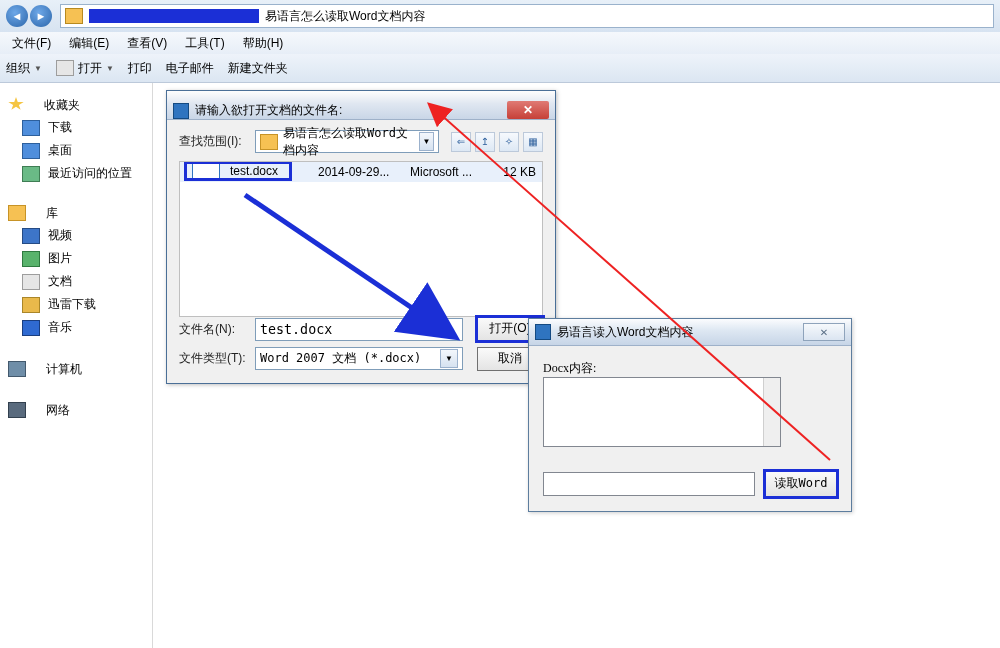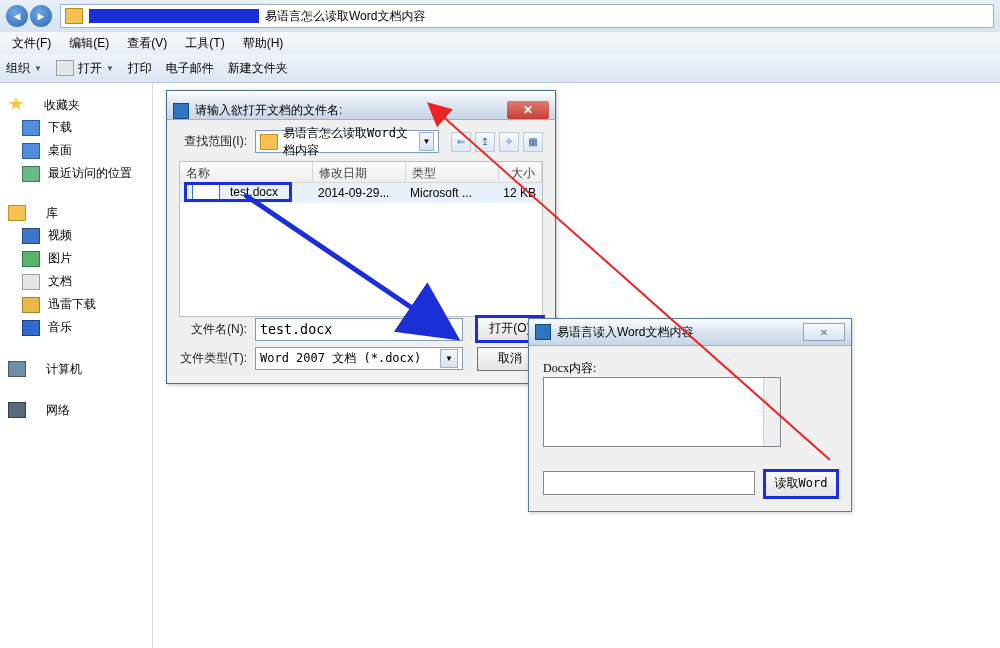--- a/index.html
+++ b/index.html
@@ -32,21 +32,21 @@
 .ico-pc{background:#6f8ea8;border:1px solid #43596d}
 .ico-net{background:#596a7d;border:1px solid #32404e}
 
 .dialog{position:absolute;left:166px;top:90px;width:388px;border:1px solid #4a6f97;background:#f0f0f0;box-shadow:1px 1px 4px rgba(0,0,0,.25)}
 .dlg-title{height:28px;background:linear-gradient(#fdfdfd,#e0e7f1 45%,#c9d6e7);border-bottom:1px solid #9eb1c9;display:flex;align-items:flex-end;padding:0 6px;gap:6px}
 .dlg-title .title-icon{width:14px;height:14px;background:#2f74c0;border:1px solid #144a82}
 .dlg-title .spacer{flex:1}
 .dlg-close{width:42px;height:18px;border-radius:2px;background:linear-gradient(#e07a74,#c64038);color:#fff;display:flex;align-items:center;justify-content:center;font-weight:bold}
 .dlg-body{padding:10px 12px 12px 12px}
 .row{display:flex;align-items:center;gap:8px;margin-bottom:8px}
-.row label{width:68px;text-align:right;color:#222}
+.row label{width:68px;text-align:left;color:#222}
 .combo{flex:1;height:21px;border:1px solid #7f9db9;background:#fff;display:flex;align-items:center;padding:0 4px;gap:5px}
 .combo .drop-btn{margin-left:auto;width:16px;height:17px;border:1px solid #9bb1cc;background:linear-gradient(#f3f7fc,#d6e2f0);display:flex;align-items:center;justify-content:center;font-size:8px}
 .icon-row{display:flex;gap:4px;margin-left:4px}
 .icon-row .tb{width:18px;height:18px;border:1px solid #bcc9da;background:linear-gradient(#f6f9fd,#dde8f4);display:flex;align-items:center;justify-content:center;font-size:10px;color:#2d5f9c}
 .file-list{border:1px solid #bfbfbf;background:#fff;height:154px;overflow:hidden}
 .fl-head{height:20px;border-bottom:1px solid #d6d6d6;display:flex;background:linear-gradient(#fbfbfb,#efefef);color:#444}
 .fl-head span{border-right:1px solid #d6d6d6;padding:3px 6px}
 .fl-row{display:flex;height:20px;align-items:center;background:#e8f0fb}
 .fl-row span{padding:0 6px}
 .col-name{width:120px}
@@ -61,21 +61,21 @@
 .btn-row{display:flex;align-items:center;gap:8px;}
 .btn-row .stack{display:flex;flex-direction:column;gap:6px;margin-left:6px}
 
 .app-win{position:absolute;left:528px;top:318px;width:322px;border:1px solid #5d7d9e;background:#f0f0f0;box-shadow:1px 1px 4px rgba(0,0,0,.2)}
 .app-win .w-title{height:26px;background:linear-gradient(#fbfcfe,#dde7f2 45%,#c7d5e7);border-bottom:1px solid #9eb1c9;display:flex;align-items:center;padding:0 6px;gap:6px}
 .app-win .w-close{margin-left:auto;width:40px;height:16px;border:1px solid #8ea3bb;background:linear-gradient(#f6f9fc,#dbe5f1);display:flex;align-items:center;justify-content:center;font-size:10px;color:#5a6f86}
 .app-win .w-body{padding:12px 14px 14px 14px}
 .app-win .memo{height:68px;border:1px solid #828790;background:#fff;width:236px;position:relative}
 .app-win .memo .sb{position:absolute;right:0;top:0;width:16px;height:100%;background:#efefef;border-left:1px solid #cfcfcf}
 .app-win .field-label{display:inline-block;width:56px;vertical-align:top;margin-top:2px;font-family:Liberation Serif, serif}
-.app-win .lower{display:flex;gap:10px;margin-top:24px}
+.app-win .lower{display:flex;align-items:center;gap:10px;margin-top:24px}
 .app-win .lower .box{flex:1;height:22px;border:1px solid #828790;background:#fff}
 .app-win .read-btn{width:70px;height:24px;border:1px solid #6d6d6d;background:linear-gradient(#fafafa,#e3e3e3);text-align:center;line-height:22px;font-family:SimSun,monospace}
 
 svg.arrows{position:absolute;left:0;top:0;width:1000px;height:648px;pointer-events:none}
 </style>
 </head>
 <body>
 
 <div class="topbar">
   <div class="nav-arrows">
@@ -185,26 +185,20 @@
       </div>
       <div class="icon-row">
         <div class="tb">⇐</div>
         <div class="tb">↥</div>
         <div class="tb">✧</div>
         <div class="tb">▦</div>
       </div>
     </div>
 
     <div class="file-list">
-      <div class="fl-head">
-        <span class="col-name">名称</span>
-        <span class="col-date">修改日期</span>
-        <span class="col-type">类型</span>
-        <span class="col-size">大小</span>
-      </div>
       <div class="fl-row">
         <span class="col-name"><span class="file-chip blue-box">
               <span class="fi"></span>
               <span>test.docx</span>
             </span></span>
         <span class="col-date">2014-09-29...</span>
         <span class="col-type">Microsoft ...</span>
         <span class="col-size">12 KB</span>
       </div>
     </div>

